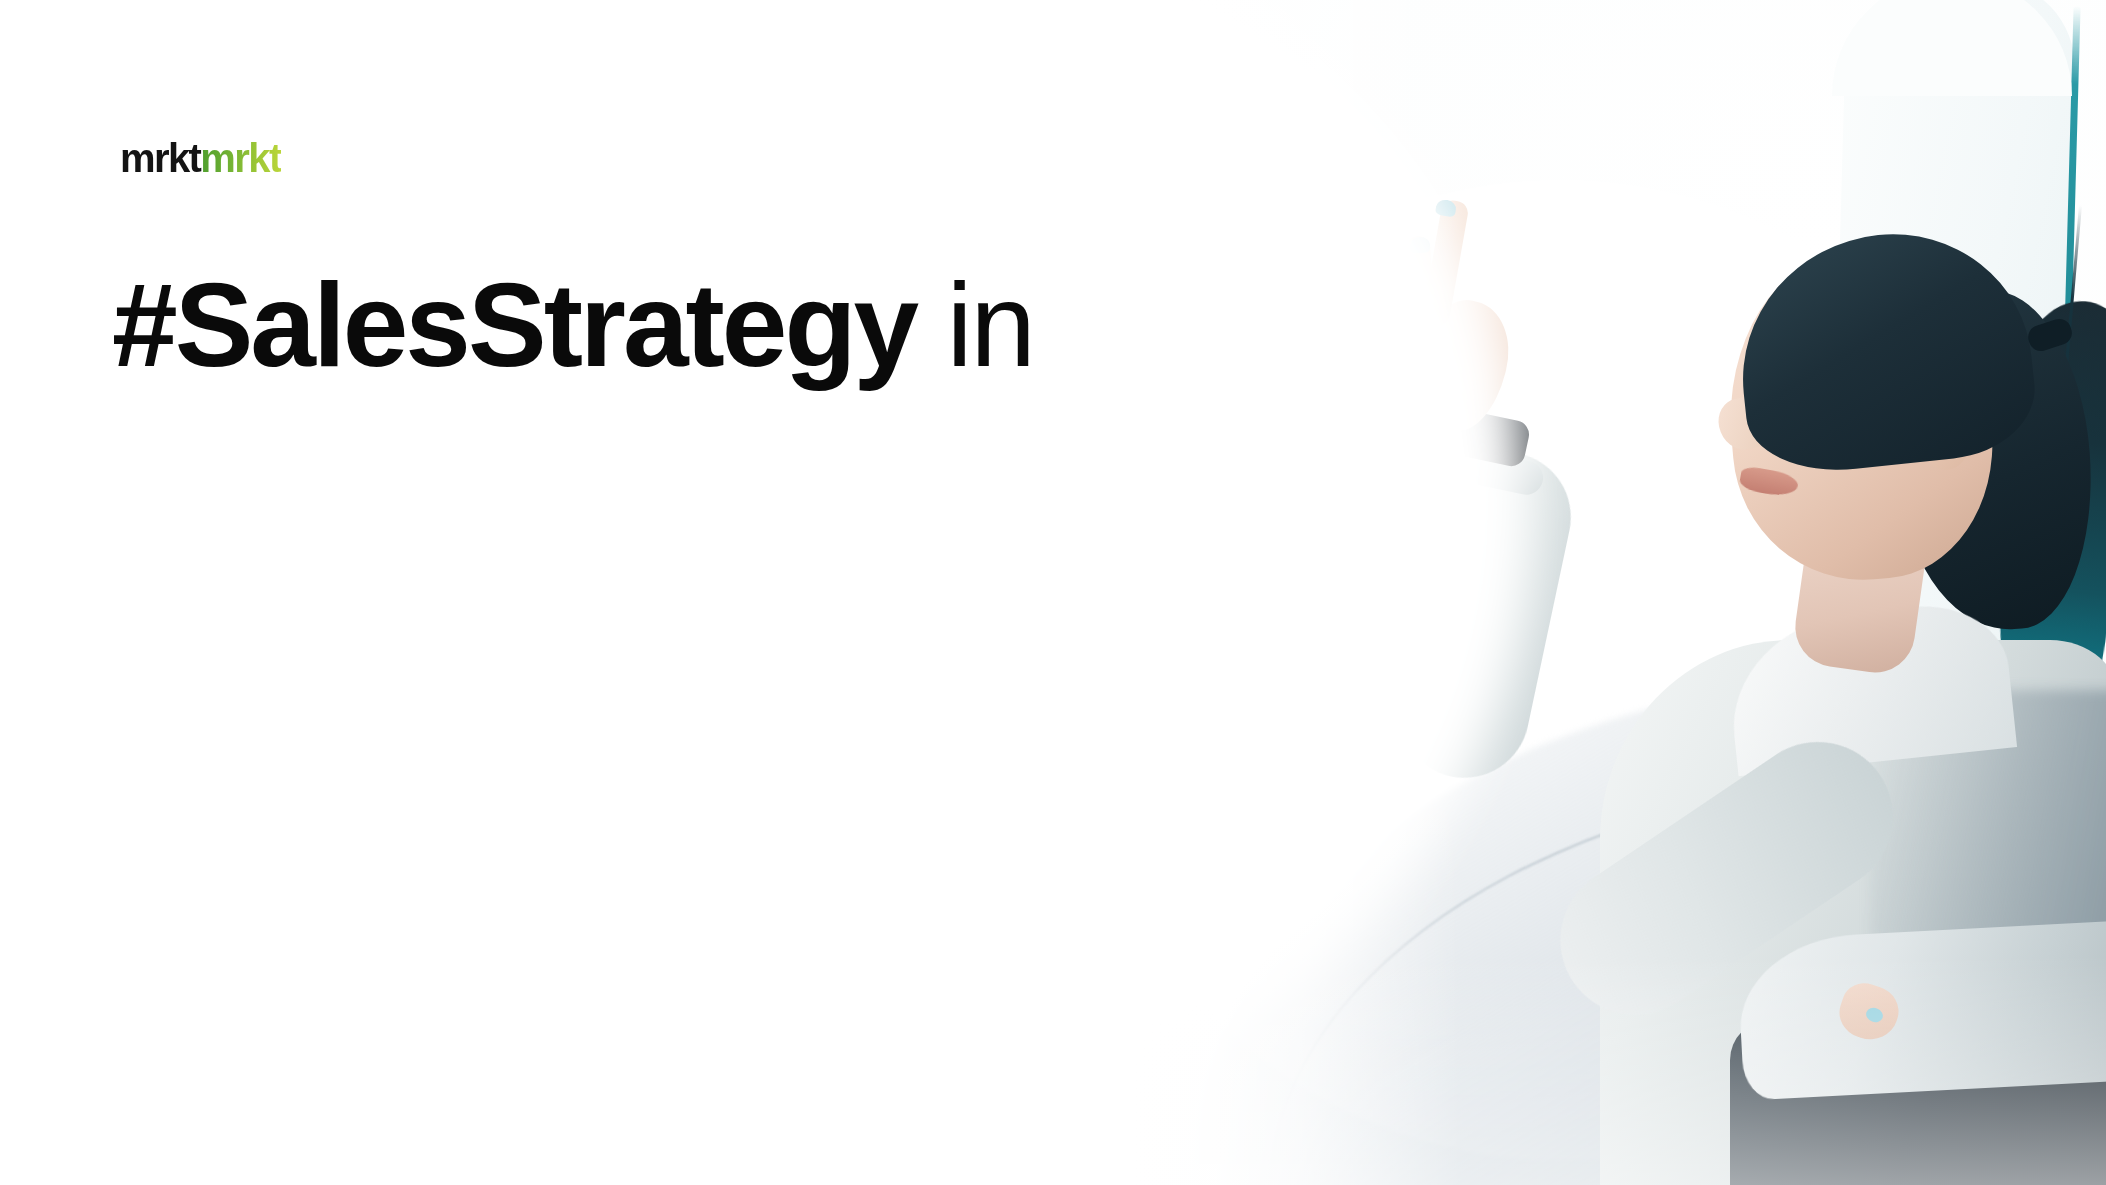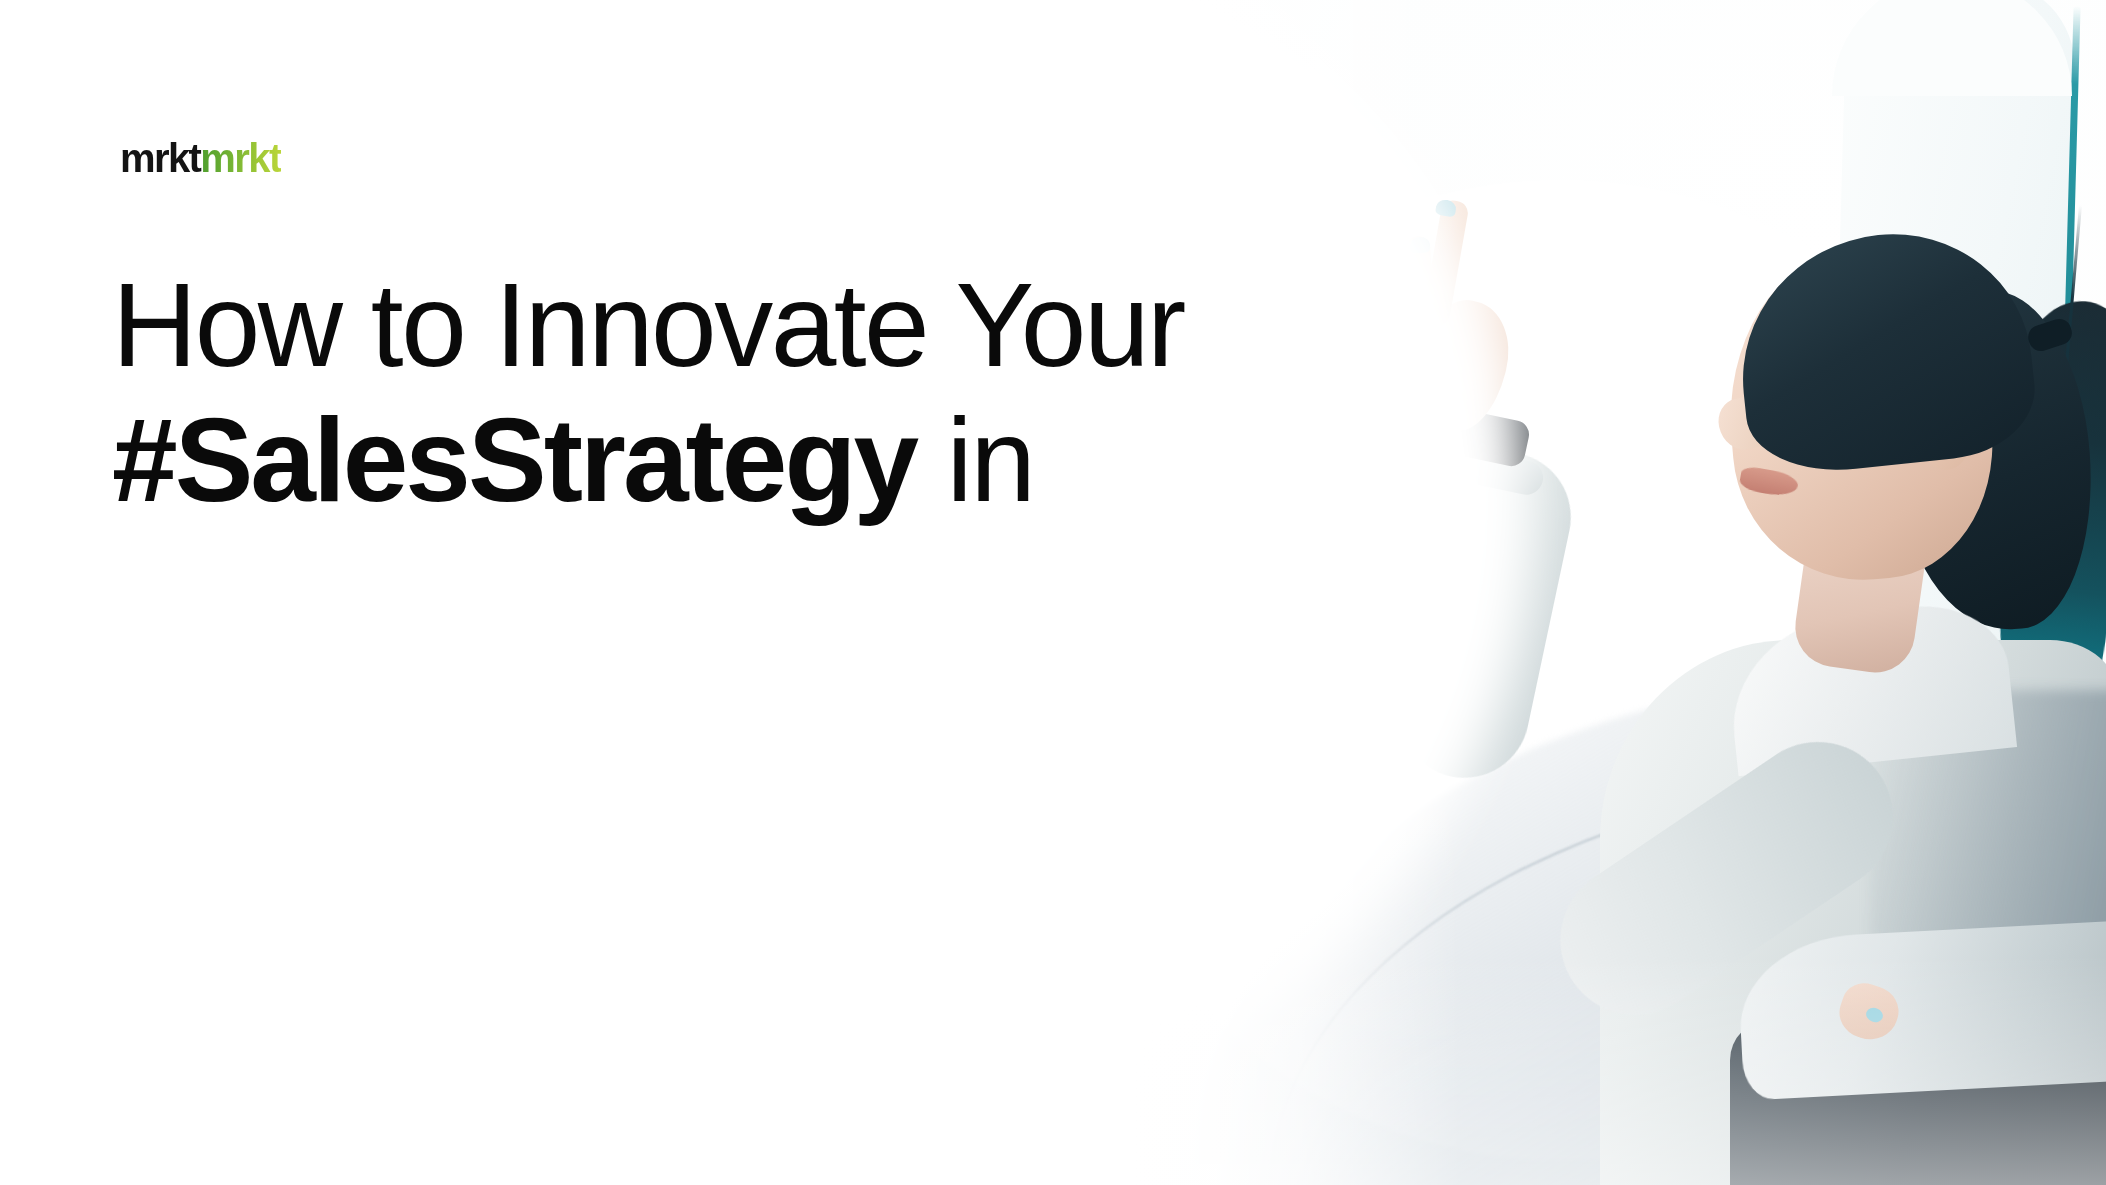--- a/index.html
+++ b/index.html
@@ -522,20 +522,17 @@
     <div class="photo-fade-left"></div>
     <div class="photo-fade-bottom"></div>
   </div>
 
   <div class="logo">
     <span class="logo-sales">mrkt</span><span class="logo-mrkt">mrkt</span>
   </div>
 
   <div class="headline">
     <span class="line">
-      <span class="thin">How to Innovate Your</span>
-    </span>
-    <span class="line">
       <span class="heavy">#SalesStrategy</span><span class="thin"> in</span>
     </span>
   </div>
 
 </div>
 
 </body></html>

